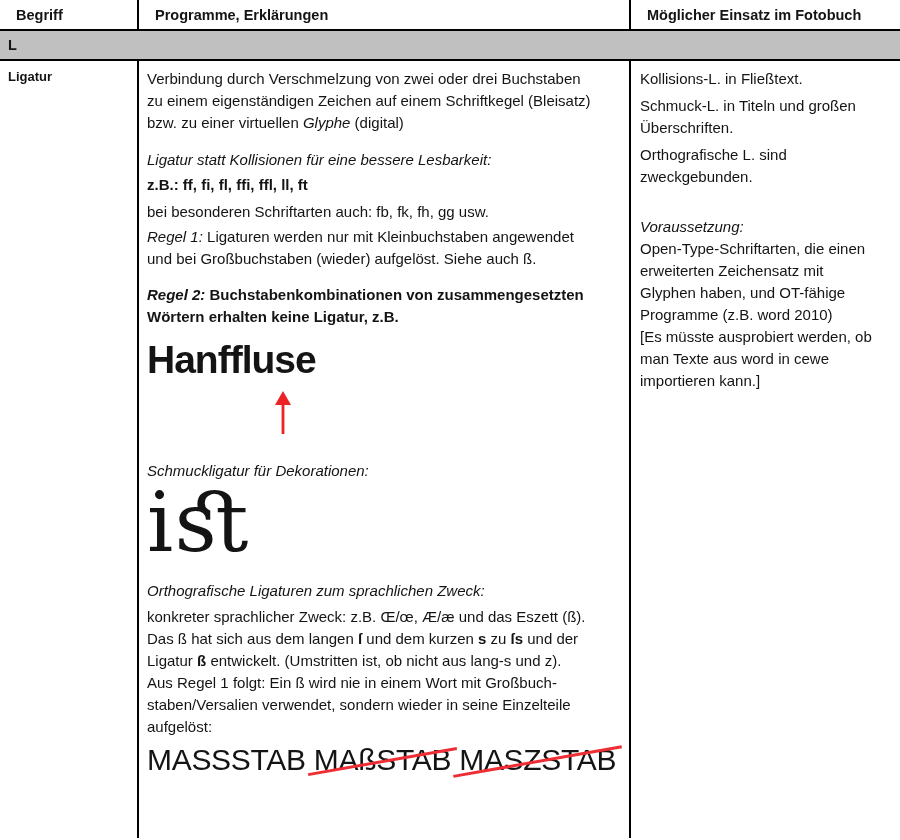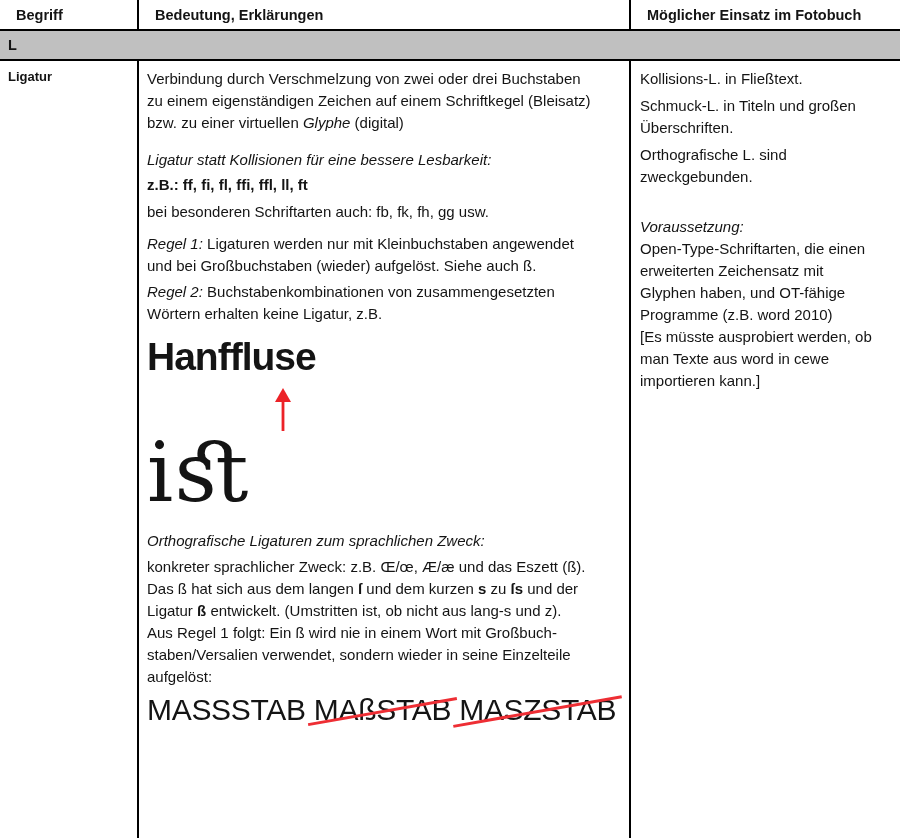--- a/index.html
+++ b/index.html
@@ -25,22 +25,22 @@
   .p { font-size:15px; line-height:22px; white-space:pre-line; margin:0; }
   .it { font-style:italic; }
   .b  { font-weight:bold; }
   .lead { margin-top:15px; font-style:italic; }
   #intro { margin-top:1px; }
   .big-row { display:flex; align-items:center; margin-top:2px; height:62px;
              font-size:58px; line-height:62px; white-space:nowrap; letter-spacing:-1px; }
   .big-row .arrow-svg { margin:6px 14px 0 12px; }
   #zb { margin-top:3px; font-weight:bold; }
   #besondere { margin-top:5px; }
-  #regel1 { margin-top:10px; }
-  #regel2 { margin-top:4px; }
+  #regel1 { margin-top:3px; }
+  #regel2 { margin-top:14px;font-weight:bold; }
   #hanffluse { margin-top:1px; font-size:39px; line-height:62px; height:62px; letter-spacing:-1px;font-weight:bold; }
   #uparrow-row { height:44px; padding-left:128px; }
   #schmuck { margin-top:25px; }
   #ist { font-family:"DejaVu Serif","Liberation Serif",serif; font-size:82px;
          line-height:82px; height:84px; letter-spacing:2px; }
   #ortho { margin-top:14px; }
   #eszett { margin-top:4px; }
   #mass { margin-top:2px; font-size:30px; line-height:40px; letter-spacing:-0.3px; white-space:nowrap; }
   .struck { position:relative; display:inline-block; }
   .struck::after {
@@ -51,21 +51,21 @@
   #u2, #u3 { margin-top:5px; }
   #vlabel { margin-top:28px; font-style:italic; }
 </style>
 </head>
 <body>
 
 <div>
 
   <div class="row-header">
     <div class="cell c1">Begriff</div>
-    <div class="cell c2">Bedeutung, Erklärungen</div>
+    <div class="cell c2">Programme, Erklärungen</div>
     <div class="cell c3">Möglicher Einsatz im Fotobuch</div>
   </div>
 
   <div class="row-section">L</div>
 
   <div class="row-content">
 
     <div class="cell c1">
       <div class="term">Ligatur</div>
     </div>
@@ -89,20 +89,21 @@
 
       <div id="hanffluse">Hanffluse</div>
 
       <div id="uparrow-row">
         <svg width="16" height="44" viewBox="0 0 16 44">
           <polygon points="8,0 0,14 16,14" fill="#ec2227"></polygon>
           <rect x="6.6" y="12" width="2.8" height="31" fill="#ec2227"></rect>
         </svg>
       </div>
 
+      <p class="p lead" id="schmuck">Schmuckligatur für Dekorationen:</p>
 
       <div id="ist">iﬆ</div>
 
       <p class="p it" id="ortho">Orthografische Ligaturen zum sprachlichen Zweck:</p>
 
       <p class="p" id="eszett"><span>konkreter sprachlicher Zweck: z.B. Œ/œ, Æ/æ und das Eszett (ß).
 Das ß hat sich aus dem langen </span><span class="b">ſ</span><span> und dem kurzen </span><span class="b">s</span><span> zu </span><span class="b">ſs</span><span> und der
 Ligatur </span><span class="b">ß</span><span> entwickelt. (Umstritten ist, ob nicht aus lang-s und z).
 Aus Regel 1 folgt: Ein ß wird nie in einem Wort mit Großbuch-
 staben/Versalien verwendet, sondern wieder in seine Einzelteile

